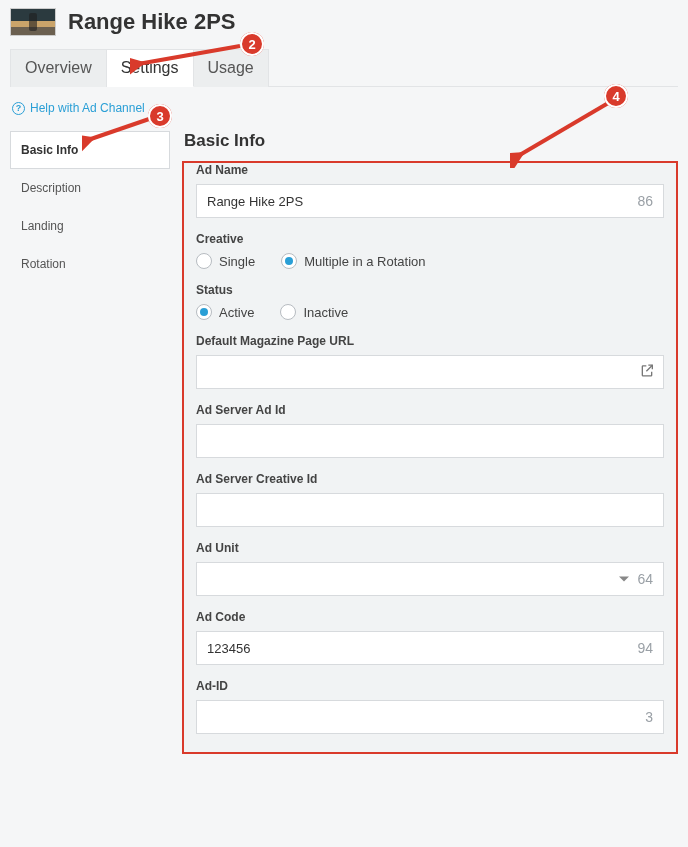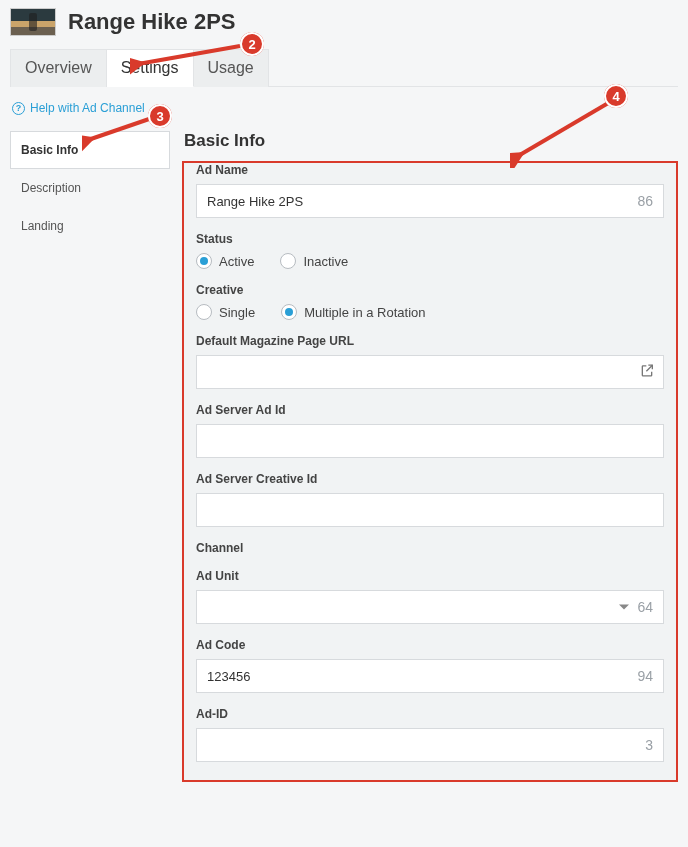--- a/index.html
+++ b/index.html
@@ -165,64 +165,65 @@
       <span class="help-icon">?</span>
       <span>Help with Ad Channel</span>
     </a>
   </div>
 
   <div class="content">
     <div class="sidebar">
       <div class="side-item active">Basic Info</div>
       <div class="side-item">Description</div>
       <div class="side-item">Landing</div>
+      <div class="side-item">Rotation</div>
     </div>
 
     <div class="main">
       <div class="section-title">Basic Info</div>
 
       <div class="panel">
 
         <div class="field">
           <div class="field-label">Ad Name</div>
           <div class="input-wrap">
             <input class="input" value="Range Hike 2PS" style="">
             <span class="input-count">86</span>
+          </div>
+        </div>
+
+        <div class="field">
+          <div class="field-label">Creative</div>
+          <div class="radio-row">
+            <div class="radio">
+              <span class="dot"></span>
+              <span>Single</span>
+            </div>
+            <div class="radio checked">
+              <span class="dot"></span>
+              <span>Multiple in a Rotation</span>
+            </div>
           </div>
         </div>
 
         <div class="field">
           <div class="field-label">Status</div>
           <div class="radio-row">
             <div class="radio checked">
               <span class="dot"></span>
               <span>Active</span>
             </div>
             <div class="radio">
               <span class="dot"></span>
               <span>Inactive</span>
             </div>
           </div>
         </div>
 
         <div class="field">
-          <div class="field-label">Creative</div>
-          <div class="radio-row">
-            <div class="radio">
-              <span class="dot"></span>
-              <span>Single</span>
-            </div>
-            <div class="radio checked">
-              <span class="dot"></span>
-              <span>Multiple in a Rotation</span>
-            </div>
-          </div>
-        </div>
-
-        <div class="field">
           <div class="field-label">Default Magazine Page URL</div>
           <div class="input-wrap">
             <input class="input" value="" style="">
             <span class="input-right-icon">
               <svg width="16" height="16" viewBox="0 0 24 24" fill="none" stroke="#777" stroke-width="2">
                   <path d="M14 4h6v6"></path>
                   <path d="M20 4l-9 9"></path>
                   <path d="M19 14v5a1 1 0 0 1-1 1H6a1 1 0 0 1-1-1V6a1 1 0 0 1 1-1h5"></path>
                 </svg>
             </span>
@@ -237,21 +238,20 @@
         </div>
 
         <div class="field">
           <div class="field-label">Ad Server Creative Id</div>
           <div class="input-wrap">
             <input class="input" value="" style="">
           </div>
         </div>
 
         <div class="field">
-          <div class="field-label">Channel</div>
         </div>
 
         <div class="field">
           <div class="field-label">Ad Unit</div>
           <div class="input-wrap select-wrap with-count">
             <input class="input" readonly="" value="" style="">
             <span class="caret"></span>
             <span class="input-count">64</span>
           </div>
         </div>

